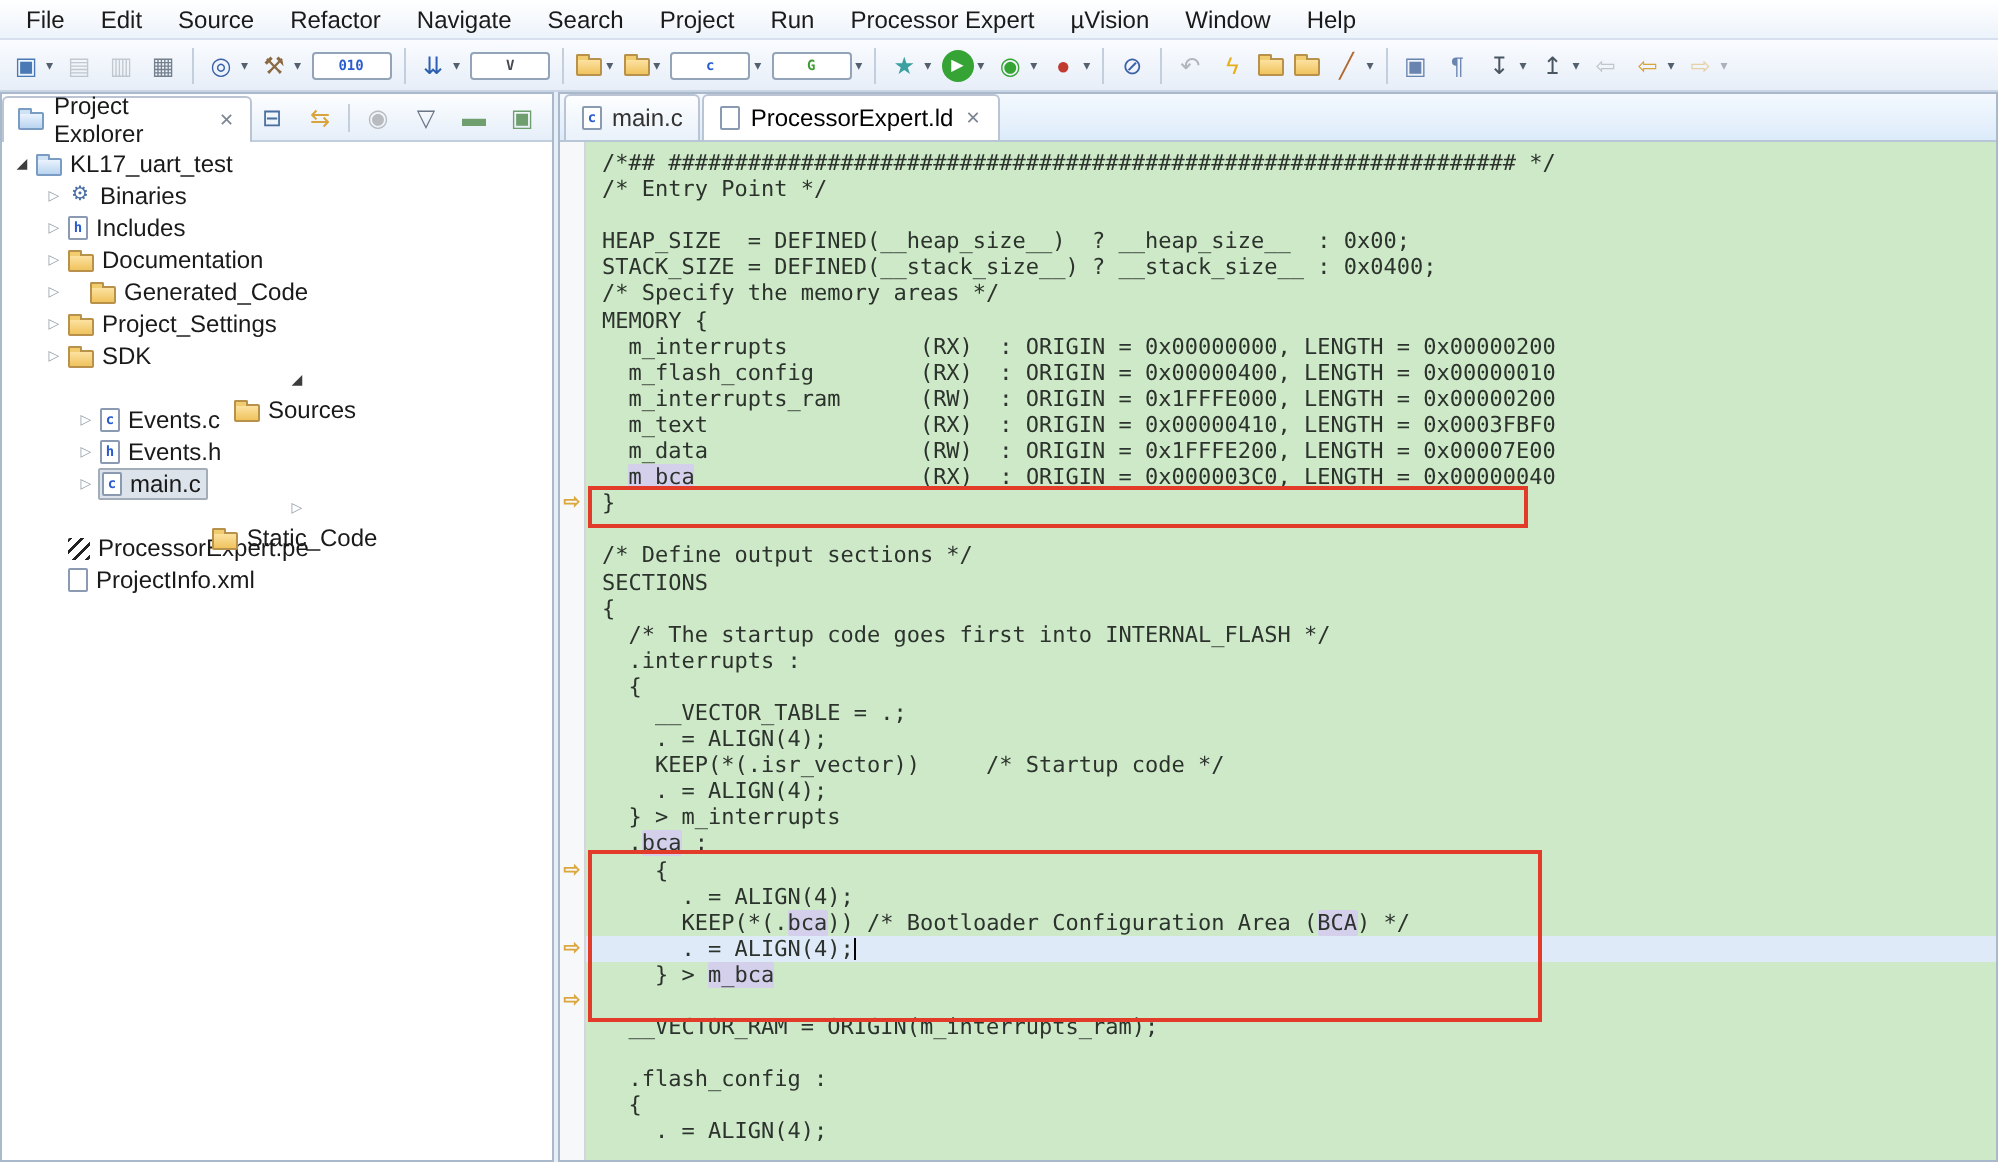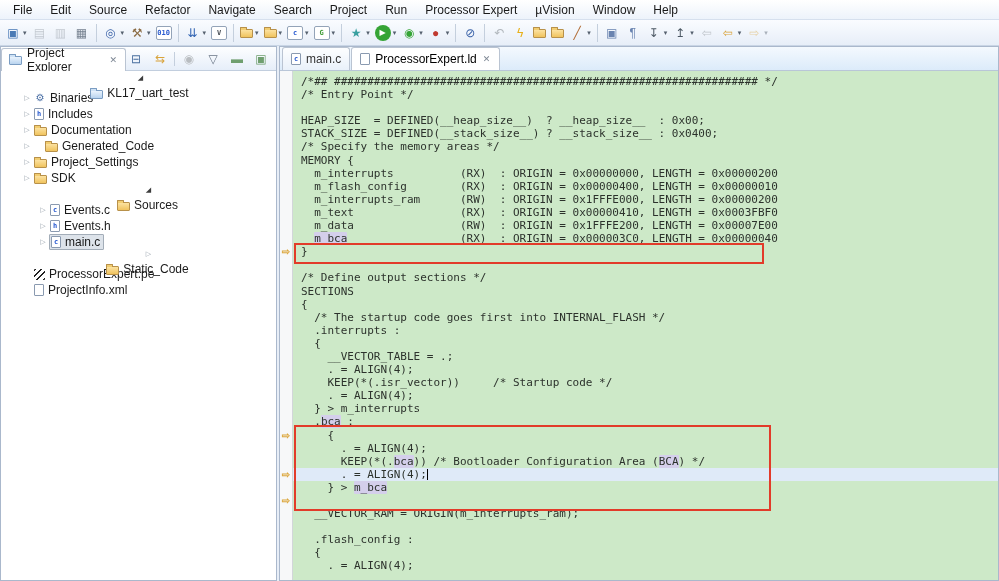--- a/index.html
+++ b/index.html
@@ -13,21 +13,21 @@
              display:flex; align-items:center; padding-left:4px; flex:0 0 20px; }
   .menu-item { padding:0 9px; cursor:default; }
 
   
   .toolbar { height:26px; flex:0 0 26px; background:linear-gradient(#fafcff,#e7eef8); border-bottom:1px solid #c9d5e5;
              display:flex; align-items:center; padding:0 3px; gap:1px; }
   .tb { display:flex; align-items:center; height:22px; padding:0 2px; border-radius:2px; }
   .tg { width:16px; height:16px; display:inline-flex; align-items:center; justify-content:center;
         font-size:12px; line-height:16px; }
   .tg.circ { border-radius:50%; font-size:8px; }
-  .ttxt { width:16px; height:14px; background:#fff; border:1px solid #93a3b8; border-radius:2px;
+  .ttxt { width:40px; height:14px; background:#fff; border:1px solid #93a3b8; border-radius:2px;
           font:bold 7px "DejaVu Sans Mono",monospace; display:inline-flex; align-items:center; justify-content:center; }
   .caret { font-size:7px; color:#55606e; margin-left:2px; }
   .tsep { width:1px; height:18px; background:#c4cfdd; margin:0 3px; }
   .tb.dis { opacity:.45; }
 
   
   .main { flex:1; display:flex; min-height:0; background:#e8eef7; }
 
   
   .left-panel { width:277px; flex:0 0 277px; display:flex; flex-direction:column; border:1px solid #aab8cc; background:#fff; }
@@ -245,21 +245,21 @@
             </div>
             <div class="tb">
               <span class="tg" style="color: rgb(111, 159, 111);">▬</span>
             </div>
             <div class="tb">
               <span class="tg" style="color: rgb(111, 159, 111);">▣</span>
             </div>
           </div>
       </div>
       <div class="tree" id="tree">
-          <div class="trow" style="padding-left: 4px; flex-direction: column;">
+          <div class="trow" style="padding-left: 4px;">
             <span class="arr exp">◢</span>
             <span class="rowc">
               <span class="ticon mfolder proj"></span>
               <span>KL17_uart_test</span>
             </span>
           </div>
           <div class="trow" style="padding-left: 20px;">
             <span class="arr col">▷</span>
             <span class="rowc">
               <span class="ticon ic-bin">⚙</span>

